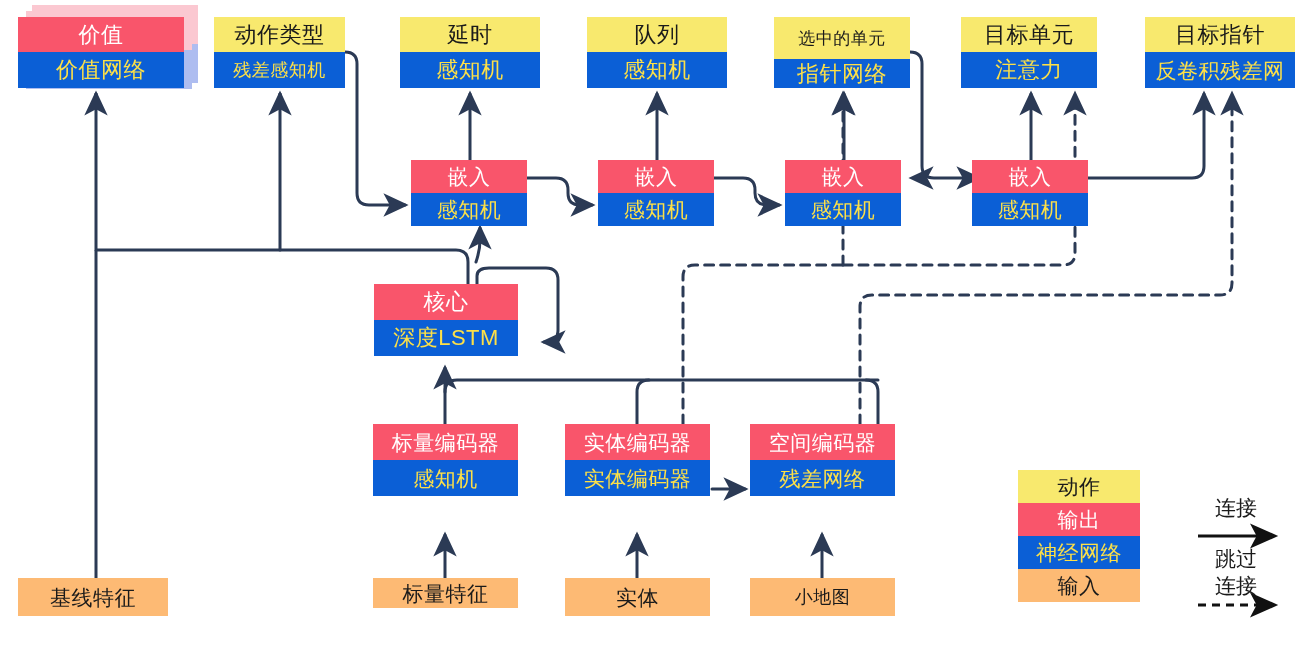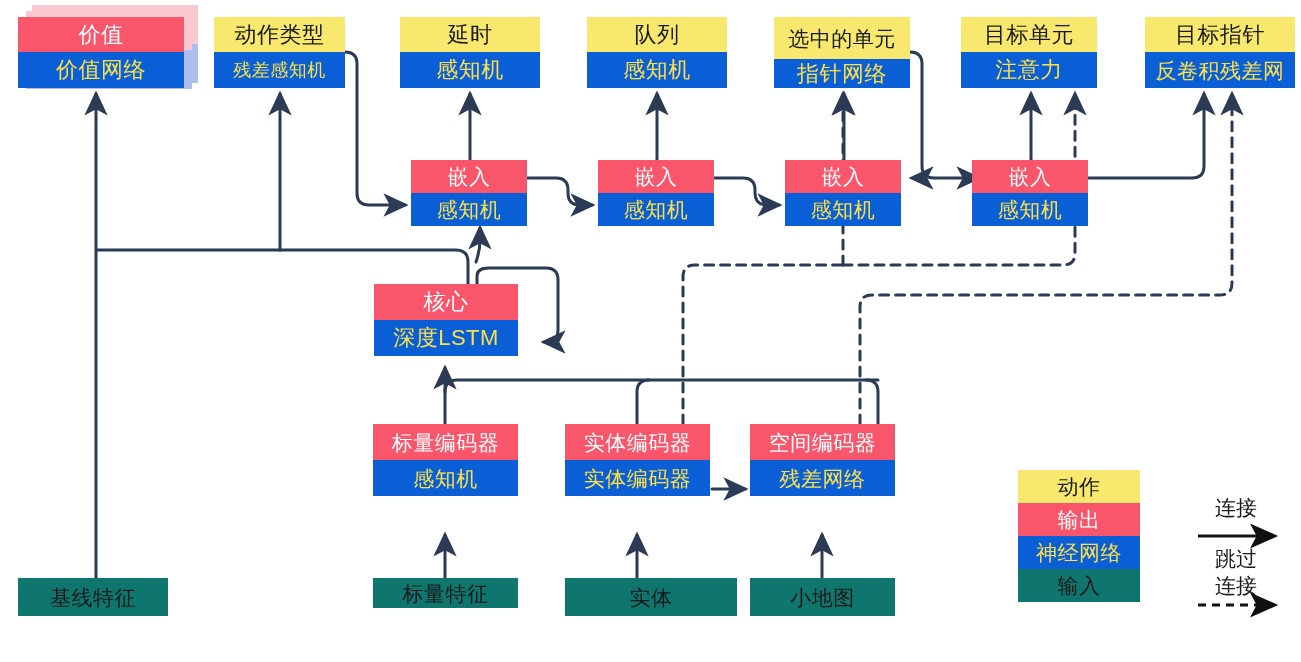--- a/index.html
+++ b/index.html
@@ -7,21 +7,21 @@
   body{font-family:"Liberation Sans","DejaVu Sans",sans-serif;}
   #canvas{position:relative;width:1301px;height:662px;background:#ffffff;overflow:hidden;}
   #wires{position:absolute;left:0;top:0;width:1301px;height:662px;pointer-events:none;}
 
   .node{position:absolute;display:flex;flex-direction:column;box-sizing:border-box;z-index:3;}
   .band{display:flex;align-items:center;justify-content:center;box-sizing:border-box;
         line-height:1;white-space:nowrap;letter-spacing:0.5px;}
   .band.action{background:#f8e96e;color:#1a1a1a;}
   .band.output{background:#f9556b;color:#ffffff;}
   .band.net   {background:#0b5fd6;color:#fde047;}
-  .band.input {background:#0f766e;color:#1a1a1a;}
+  .band.input {background:#fdba74;color:#1a1a1a;}
 
   
   .stack{position:absolute;z-index:2;}
   .stack .s-top{background:#fbc8d1;}
   .stack .s-bot{background:#aebdf0;}
   .stack div{width:100%;}
 
   
   #legend{position:absolute;z-index:4;}
   #legend .band{width:100%;}
@@ -126,21 +126,21 @@
     <div class="band action" style="height:35px;font-size:22px;">延时</div>
     <div class="band net" style="height:36px;font-size:22px;">感知机</div>
   </div>
 
   <div class="node" style="left:587px;top:17px;width:140px;height:71px;">
     <div class="band action" style="height:35px;font-size:22px;">队列</div>
     <div class="band net" style="height:36px;font-size:22px;">感知机</div>
   </div>
 
   <div class="node" style="left:774px;top:17px;width:136px;height:71px;">
-    <div class="band action" style="height:53px;font-size:21px;">选中的单元</div>
+    <div class="band action" style="height:53px;font-size:17px;">选中的单元</div>
     <div class="band net" style="height:36px;font-size:22px;">指针网络</div>
   </div>
 
   <div class="node" style="left:961px;top:17px;width:136px;height:71px;">
     <div class="band action" style="height:35px;font-size:22px;">目标单元</div>
     <div class="band net" style="height:36px;font-size:22px;">注意力</div>
   </div>
 
   <div class="node" style="left:1145px;top:17px;width:150px;height:71px;">
     <div class="band action" style="height:35px;font-size:22px;">目标指针</div>
@@ -188,26 +188,26 @@
   </div>
 
   <div class="node" style="left:18px;top:578px;width:150px;height:38px;">
     <div class="band input" style="height:38px;font-size:21px;">基线特征</div>
   </div>
 
   <div class="node" style="left:373px;top:578px;width:145px;height:38px;">
     <div class="band input" style="height:30px;font-size:21px;">标量特征</div>
   </div>
 
-  <div class="node" style="left:565px;top:578px;width:172px;height:38px;">
+  <div class="node" style="left:565px;top:578px;width:145px;height:38px;">
     <div class="band input" style="height:38px;font-size:21px;">实体</div>
   </div>
 
   <div class="node" style="left:750px;top:578px;width:145px;height:38px;">
-    <div class="band input" style="height:54px;font-size:21px;">小地图</div>
+    <div class="band input" style="height:54px;font-size:18px;">小地图</div>
   </div>
 
   <svg style="position:absolute;left:0;top:0;width:1301px;height:662px;z-index:1;pointer-events:none;" viewBox="0 0 1301 662" xmlns="http://www.w3.org/2000/svg">
     <path d="M96,578 L96,250" fill="none" stroke="#2b3a55" stroke-width="3"></path>
   </svg>
 
   <div id="legend" style="left:1018px;top:470px;width:122px;height:132px;">
     <div class="band action" style="height:33px;font-size:21px;">动作</div>
     <div class="band output" style="height:33px;font-size:21px;">输出</div>
     <div class="band net" style="height:33px;font-size:21px;">神经网络</div>

